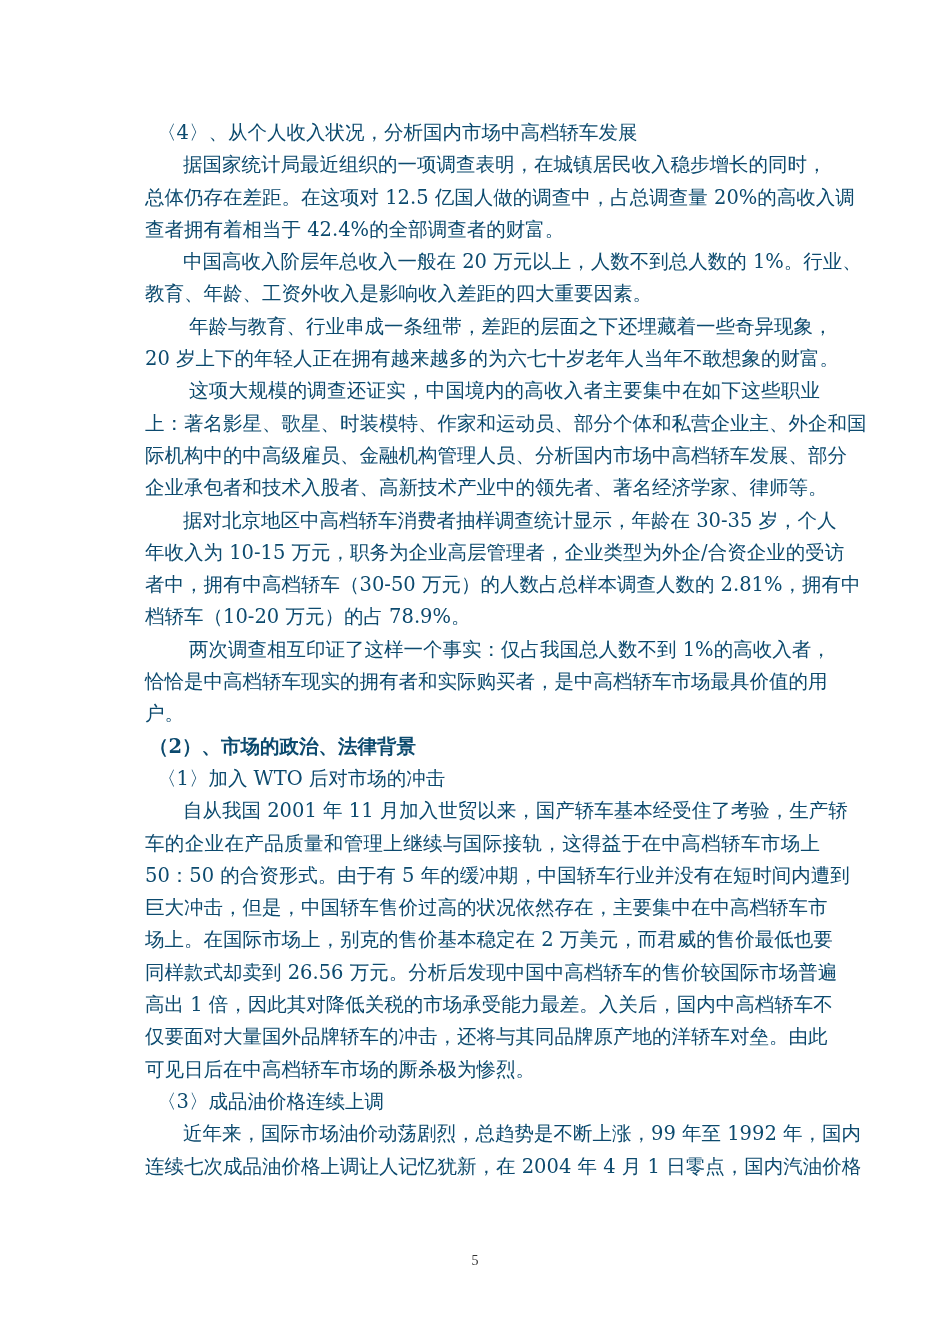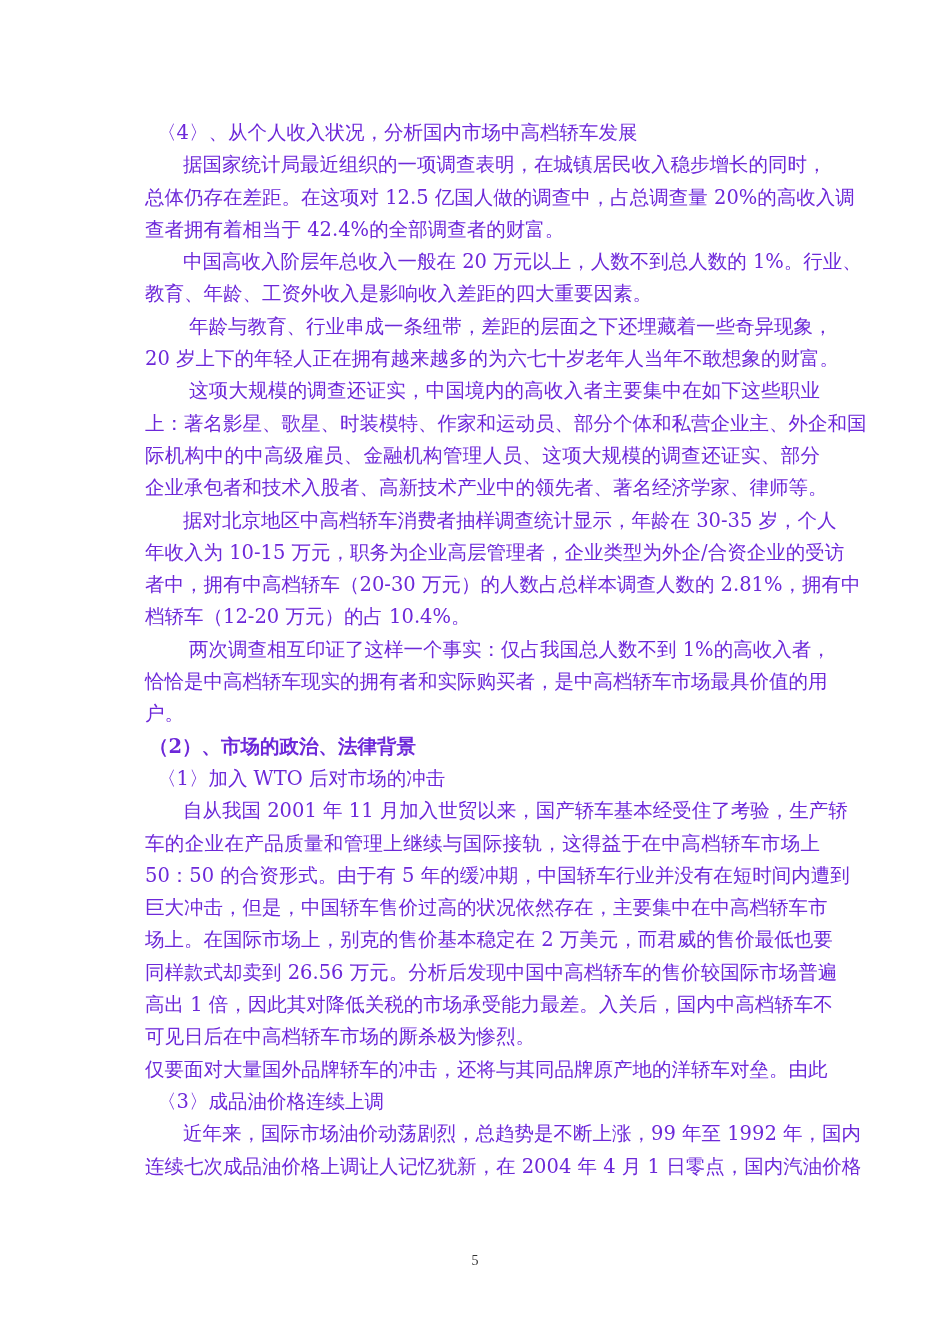--- a/index.html
+++ b/index.html
@@ -1,21 +1,21 @@
 <!DOCTYPE html>
 <html><head>
 <meta charset="utf-8">
 <style>
   html, body { margin: 0; padding: 0; background: #ffffff; }
   body { width: 950px; height: 1344px; position: relative; overflow: hidden; }
   .page { position: absolute; left: 0; top: 0; width: 950px; height: 1344px; background: #fff; }
   .text-block {
     position: absolute; left: 145px; top: 117px; width: 675px;
     font-family: "DejaVu Serif", "Liberation Serif", serif;
-    font-size: 19.5px; color: #6d28d9; line-height: 32.3px;
+    font-size: 19.5px; color: #0c4a6e; line-height: 32.3px;
   }
   .line { display: block; white-space: nowrap; height: 32.3px; }
   .justify { text-align: justify; text-align-last: justify; }
   .i1 { padding-left: 38px; }
   .i2 { padding-left: 44px; }
   .h-i { padding-left: 12px; }
   .h-i2 { padding-left: 4px; font-weight: bold; }
   .page-number {
     position: absolute; left: 0; width: 950px; top: 1253px; text-align: center;
     font-family: "Liberation Serif", serif; font-size: 14px; color: #333;
@@ -29,38 +29,38 @@
     <span class="line h-i">〈4〉、从个人收入状况，分析国内市场中高档轿车发展</span>
     <span class="line i1 justify">据国家统计局最近组织的一项调查表明，在城镇居民收入稳步增长的同时，</span>
     <span class="line justify">总体仍存在差距。在这项对 12.5 亿国人做的调查中，占总调查量 20%的高收入调</span>
     <span class="line">查者拥有着相当于 42.4%的全部调查者的财富。</span>
     <span class="line i1 justify">中国高收入阶层年总收入一般在 20 万元以上，人数不到总人数的 1%。行业、</span>
     <span class="line">教育、年龄、工资外收入是影响收入差距的四大重要因素。</span>
     <span class="line i2 justify">年龄与教育、行业串成一条纽带，差距的层面之下还埋藏着一些奇异现象，</span>
     <span class="line justify">20 岁上下的年轻人正在拥有越来越多的为六七十岁老年人当年不敢想象的财富。</span>
     <span class="line i2 justify">这项大规模的调查还证实，中国境内的高收入者主要集中在如下这些职业</span>
     <span class="line justify">上：著名影星、歌星、时装模特、作家和运动员、部分个体和私营企业主、外企和国</span>
-    <span class="line justify">际机构中的中高级雇员、金融机构管理人员、这项大规模的调查还证实、部分</span>
+    <span class="line justify">际机构中的中高级雇员、金融机构管理人员、分析国内市场中高档轿车发展、部分</span>
     <span class="line justify">企业承包者和技术入股者、高新技术产业中的领先者、著名经济学家、律师等。</span>
     <span class="line i1 justify">据对北京地区中高档轿车消费者抽样调查统计显示，年龄在 30-35 岁，个人</span>
     <span class="line justify">年收入为 10-15 万元，职务为企业高层管理者，企业类型为外企/合资企业的受访</span>
-    <span class="line justify">者中，拥有中高档轿车（20-30 万元）的人数占总样本调查人数的 2.81%，拥有中</span>
-    <span class="line">档轿车（12-20 万元）的占 10.4%。</span>
+    <span class="line justify">者中，拥有中高档轿车（30-50 万元）的人数占总样本调查人数的 2.81%，拥有中</span>
+    <span class="line">档轿车（10-20 万元）的占 78.9%。</span>
     <span class="line i2 justify">两次调查相互印证了这样一个事实：仅占我国总人数不到 1%的高收入者，</span>
     <span class="line justify">恰恰是中高档轿车现实的拥有者和实际购买者，是中高档轿车市场最具价值的用</span>
     <span class="line">户。</span>
     <span class="line h-i2">（2）、市场的政治、法律背景</span>
     <span class="line h-i">〈1〉加入 WTO 后对市场的冲击</span>
     <span class="line i1 justify">自从我国 2001 年 11 月加入世贸以来，国产轿车基本经受住了考验，生产轿</span>
     <span class="line justify">车的企业在产品质量和管理上继续与国际接轨，这得益于在中高档轿车市场上</span>
     <span class="line justify">50：50 的合资形式。由于有 5 年的缓冲期，中国轿车行业并没有在短时间内遭到</span>
     <span class="line justify">巨大冲击，但是，中国轿车售价过高的状况依然存在，主要集中在中高档轿车市</span>
     <span class="line justify">场上。在国际市场上，别克的售价基本稳定在 2 万美元，而君威的售价最低也要</span>
     <span class="line justify">同样款式却卖到 26.56 万元。分析后发现中国中高档轿车的售价较国际市场普遍</span>
     <span class="line justify">高出 1 倍，因此其对降低关税的市场承受能力最差。入关后，国内中高档轿车不</span>
+    <span class="line justify">仅要面对大量国外品牌轿车的冲击，还将与其同品牌原产地的洋轿车对垒。由此</span>
     <span class="line">可见日后在中高档轿车市场的厮杀极为惨烈。</span>
-    <span class="line justify">仅要面对大量国外品牌轿车的冲击，还将与其同品牌原产地的洋轿车对垒。由此</span>
     <span class="line h-i">〈3〉成品油价格连续上调</span>
     <span class="line i1 justify">近年来，国际市场油价动荡剧烈，总趋势是不断上涨，99 年至 1992 年，国内</span>
     <span class="line justify">连续七次成品油价格上调让人记忆犹新，在 2004 年 4 月 1 日零点，国内汽油价格</span>
   </div>
   <div class="page-number">5</div>
 </div>
 
 </body></html>

